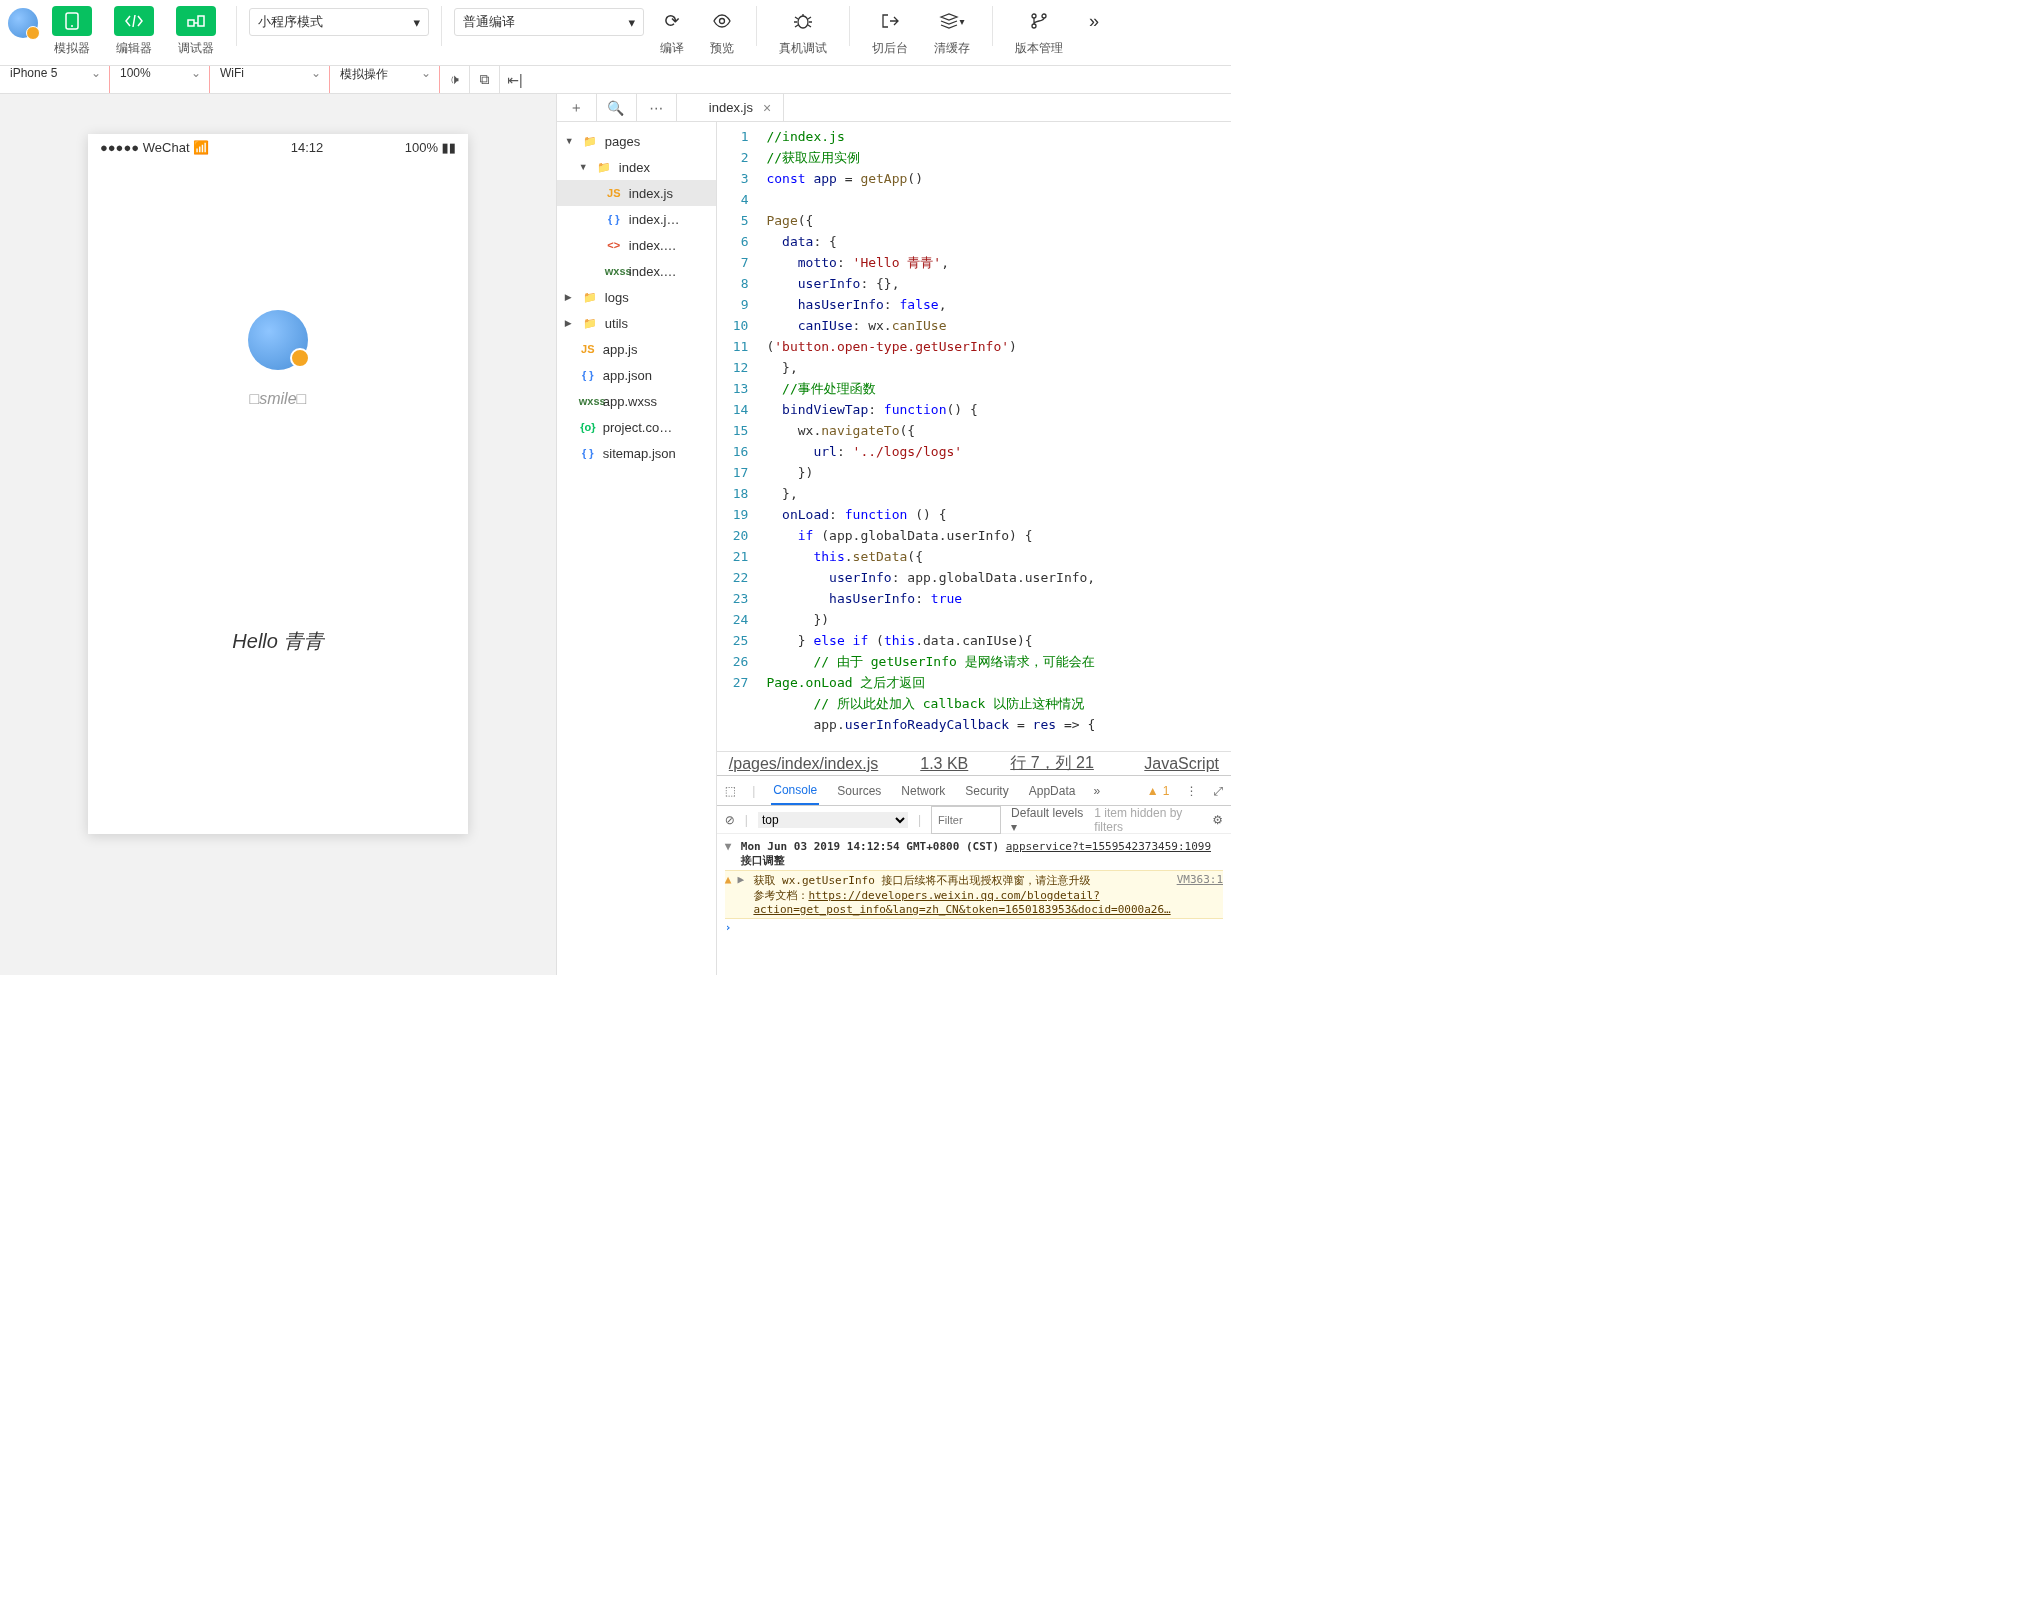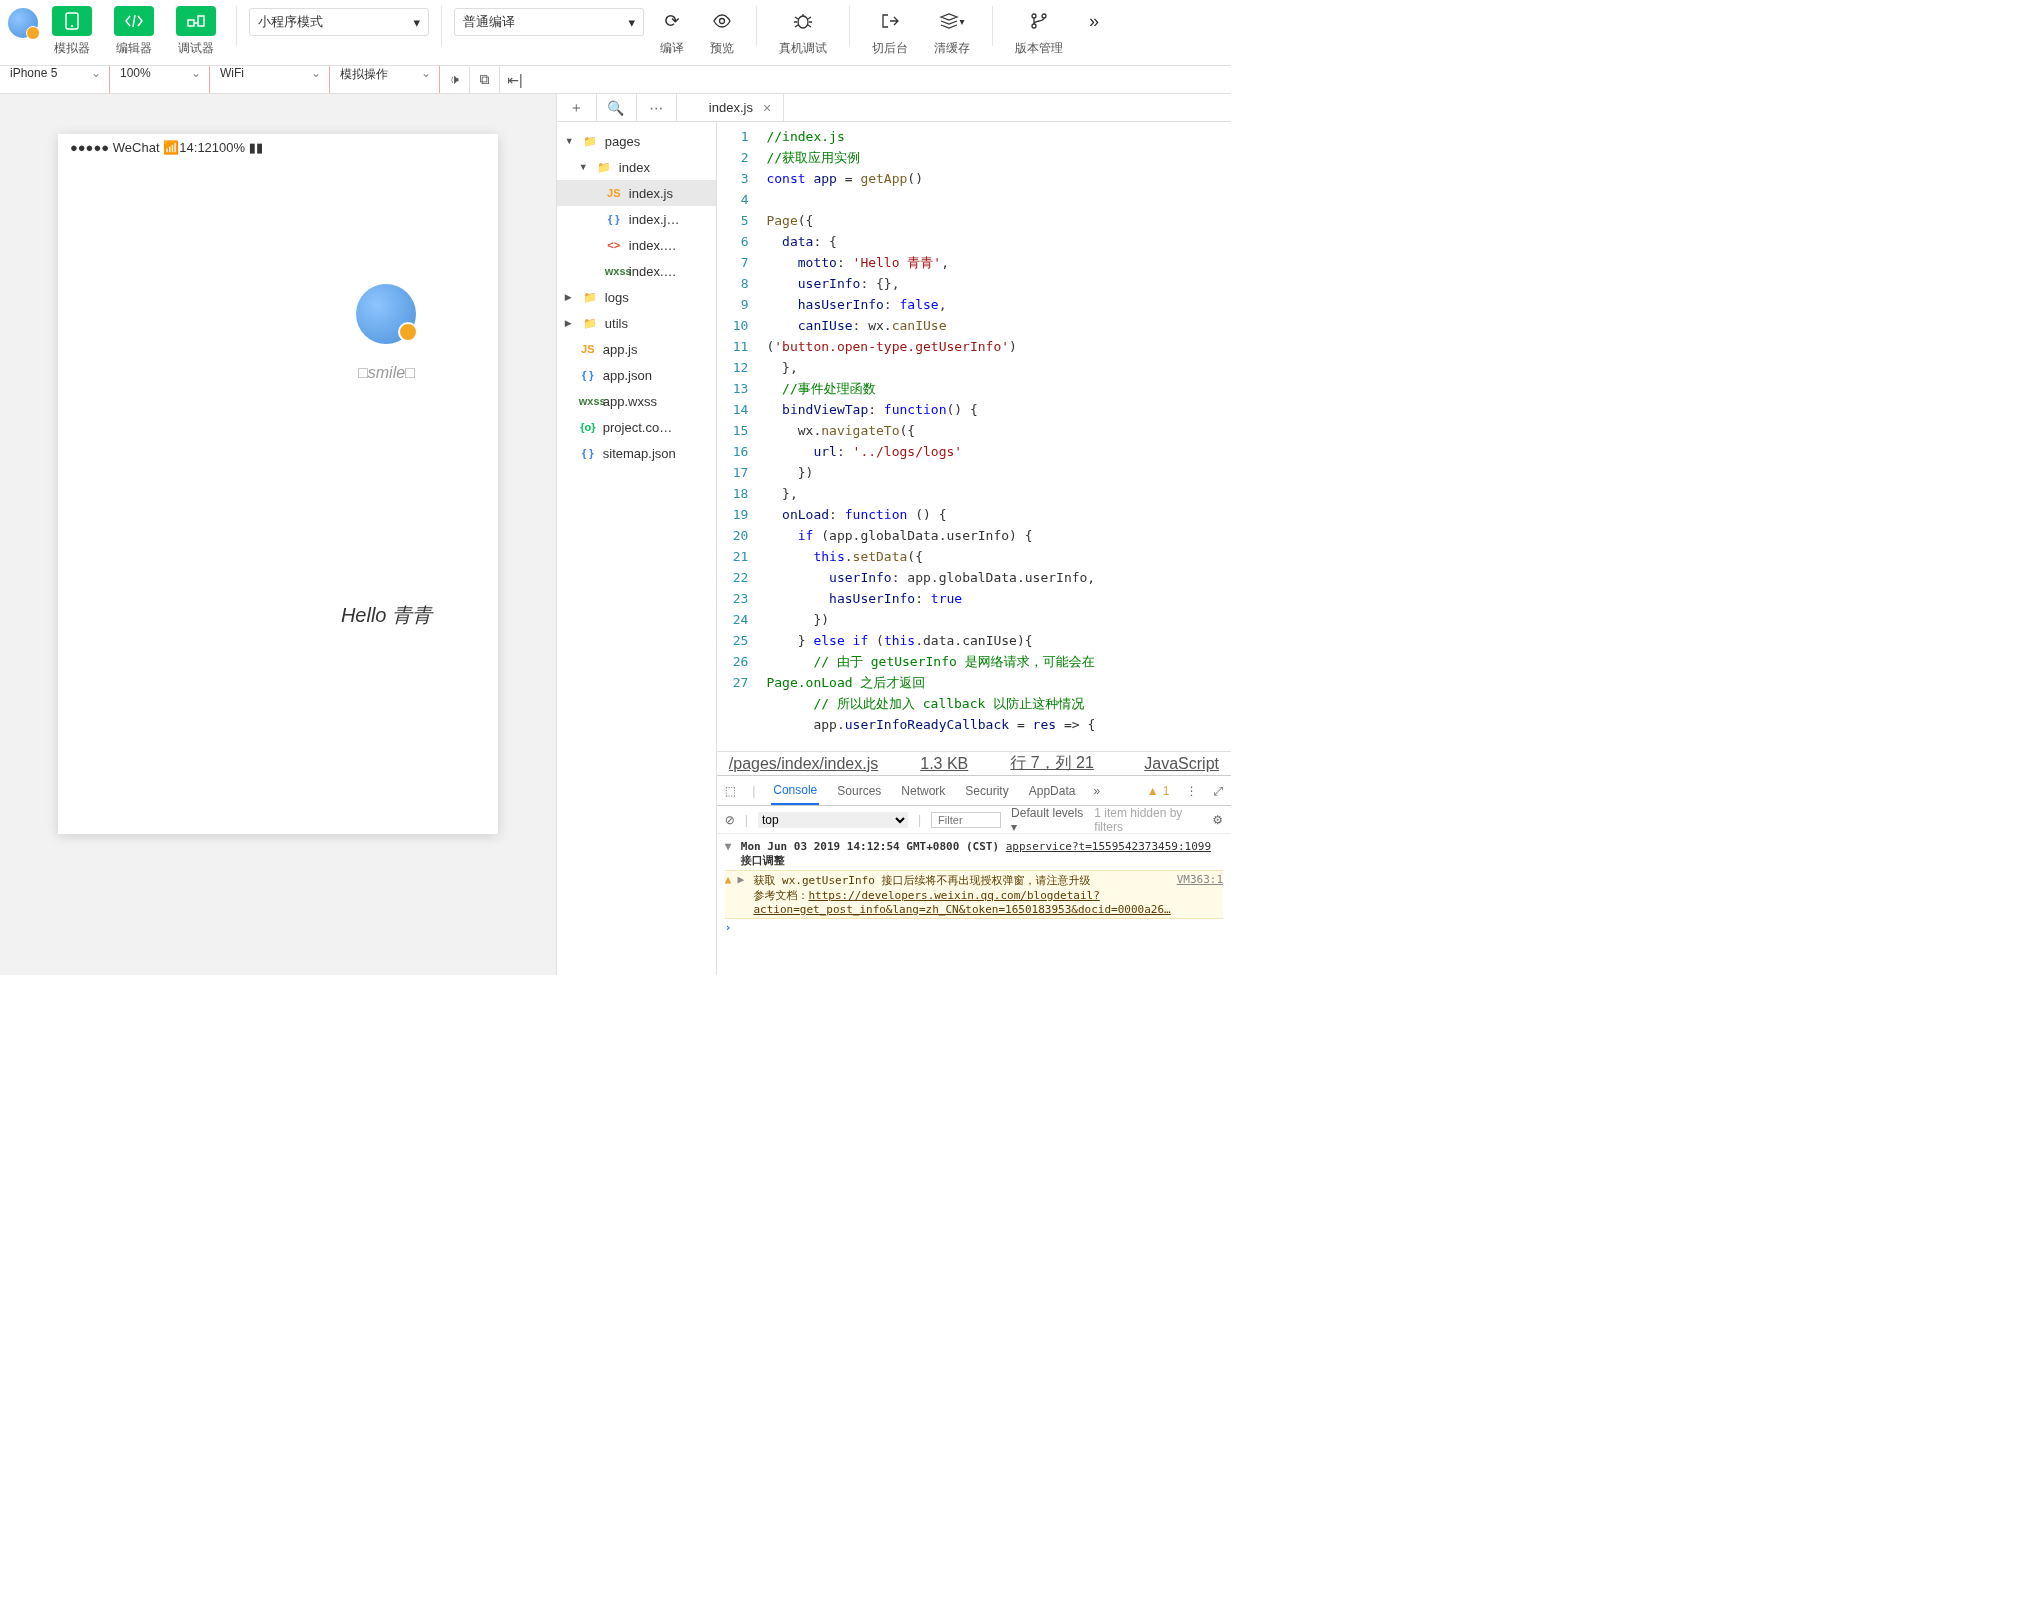--- a/index.html
+++ b/index.html
@@ -24,21 +24,21 @@
 .secbar { height: 28px; display: flex; align-items: center; border-bottom: 1px solid #e0e0e0; }
 .secsel { height: 100%; display: flex; align-items: flex-start; padding: 0 10px; border-right: 1px solid #fca5a5; font-size: 12px; position: relative; min-width: 110px; }
 .secsel .caret { position: absolute; right: 8px; color: #888; }
 .secicon { width: 30px; height: 100%; display: flex; align-items: center; justify-content: center; border-right: 1px solid #e0e0e0; font-size: 14px; color: #555; }
 
 
 .main { flex: 1; display: flex; overflow: hidden; }
 
 
 .simpane { width: 595px; background: #f2f2f2; display: flex; align-items: flex-start; justify-content: center; padding-top: 40px; }
-.phone { width: 440px; height: 700px; background: #fff; box-shadow: 0 2px 12px rgba(0,0,0,0.15); display: flex; flex-direction: row; }
+.phone { width: 380px; height: 700px; background: #fff; box-shadow: 0 2px 12px rgba(0,0,0,0.15); display: flex; flex-direction: column; }
 .statusbar { height: 26px; display: flex; align-items: center; justify-content: space-between; padding: 0 12px; font-size: 13px; font-weight: 500; }
 .navbar { height: 40px; display: flex; align-items: center; justify-content: center; position: relative; font-size: 15px; }
 .navbar .dots { position: absolute; right: 50px; font-size: 18px; letter-spacing: 1px; }
 .navbar .target { position: absolute; right: 14px; width: 20px; height: 20px; border: 2px solid #000; border-radius: 50%; display: flex; align-items: center; justify-content: center; }
 .navbar .target::after { content: ""; width: 8px; height: 8px; background: #000; border-radius: 50%; }
 .phone-body { flex: 1; display: flex; flex-direction: column; align-items: center; padding-top: 150px; font-style: italic; }
 .avatar-big { width: 60px; height: 60px; border-radius: 50%; background: radial-gradient(circle at 35% 35%, #8ec5ff, #4a90d9); position: relative; }
 .avatar-big::after { content: ""; position: absolute; right: -2px; bottom: 2px; width: 16px; height: 16px; border-radius: 50%; background: #f5a623; border: 2px solid #fff; }
 .nick { margin-top: 20px; color: #999; font-size: 16px; }
 .motto { margin-top: 220px; font-size: 20px; color: #333; }
@@ -81,21 +81,21 @@
 .statusline .right { margin-left: auto; text-align: center; }
 
 
 .devtools { height: 200px; border-top: 1px solid #ccc; display: flex; flex-direction: column; font-size: 12px; }
 .dt-tabs { height: 30px; display: flex; align-items: center; border-bottom: 1px solid #ccc; padding: 0 8px; gap: 16px; color: #666; }
 .dt-tabs .tab { cursor: pointer; padding: 0 2px; height: 100%; display: flex; align-items: center; }
 .dt-tabs .tab.active { color: #1a73e8; border-bottom: 2px solid #1a73e8; }
 .dt-tabs .warn { margin-left: auto; color: #e8a23a; display: flex; align-items: center; gap: 4px; }
 .dt-tabs .tool { color: #666; cursor: pointer; }
 .dt-filter { height: 28px; display: flex; align-items: center; border-bottom: 1px solid #eee; padding: 0 8px; gap: 10px; color: #666; }
-.dt-filter input { border: 1px solid #ccc; height: 16px; padding: 4px 6px; font-size: 11px; width: 70px; }
+.dt-filter input { border: 1px solid #ccc; height: 28px; padding: 4px 6px; font-size: 11px; width: 70px; }
 .dt-filter .ctx { border: none; font-size: 12px; min-width: 150px; }
 .dt-console { flex: 1; overflow: auto; font-family: Menlo, Consolas, monospace; font-size: 11px; padding: 4px 8px; }
 .dt-row { display: flex; align-items: flex-start; gap: 6px; padding: 2px 0; }
 .dt-row .arrow { width: 10px; color: #888; }
 .dt-row.warn { background: #fffbe6; color: #5c3c00; border-top: 1px solid #f5e6b3; border-bottom: 1px solid #f5e6b3; }
 .dt-row.warn .wicon { color: #e8a23a; }
 .dt-link { color: #888; text-decoration: underline; margin-left: auto; }
 .dt-prompt { color: #1a73e8; font-weight: bold; }
 
 svg { display: block; }

